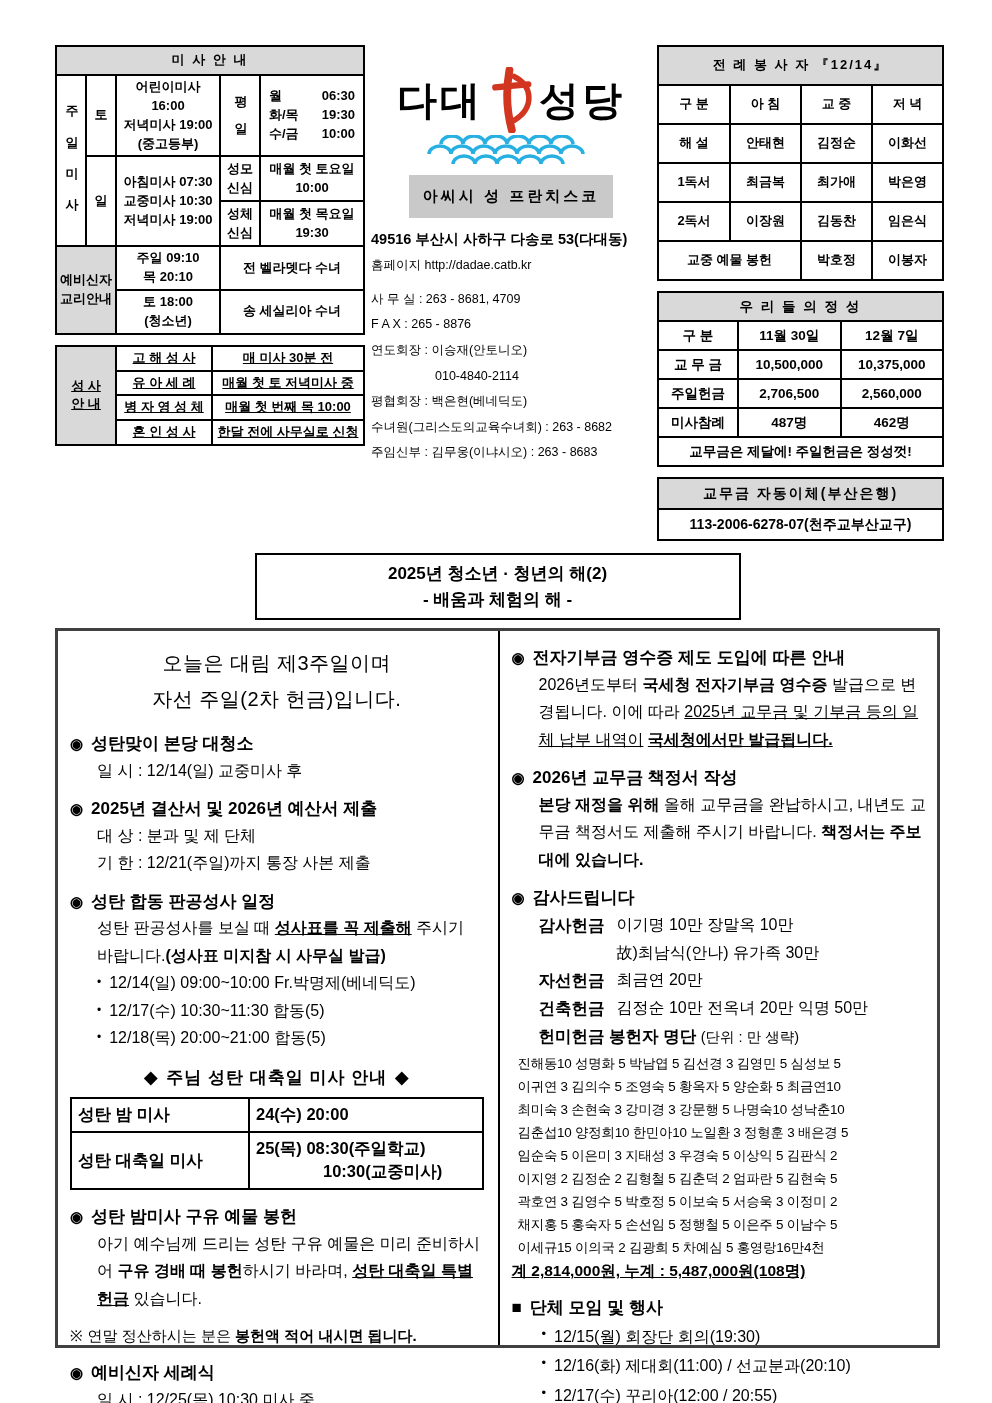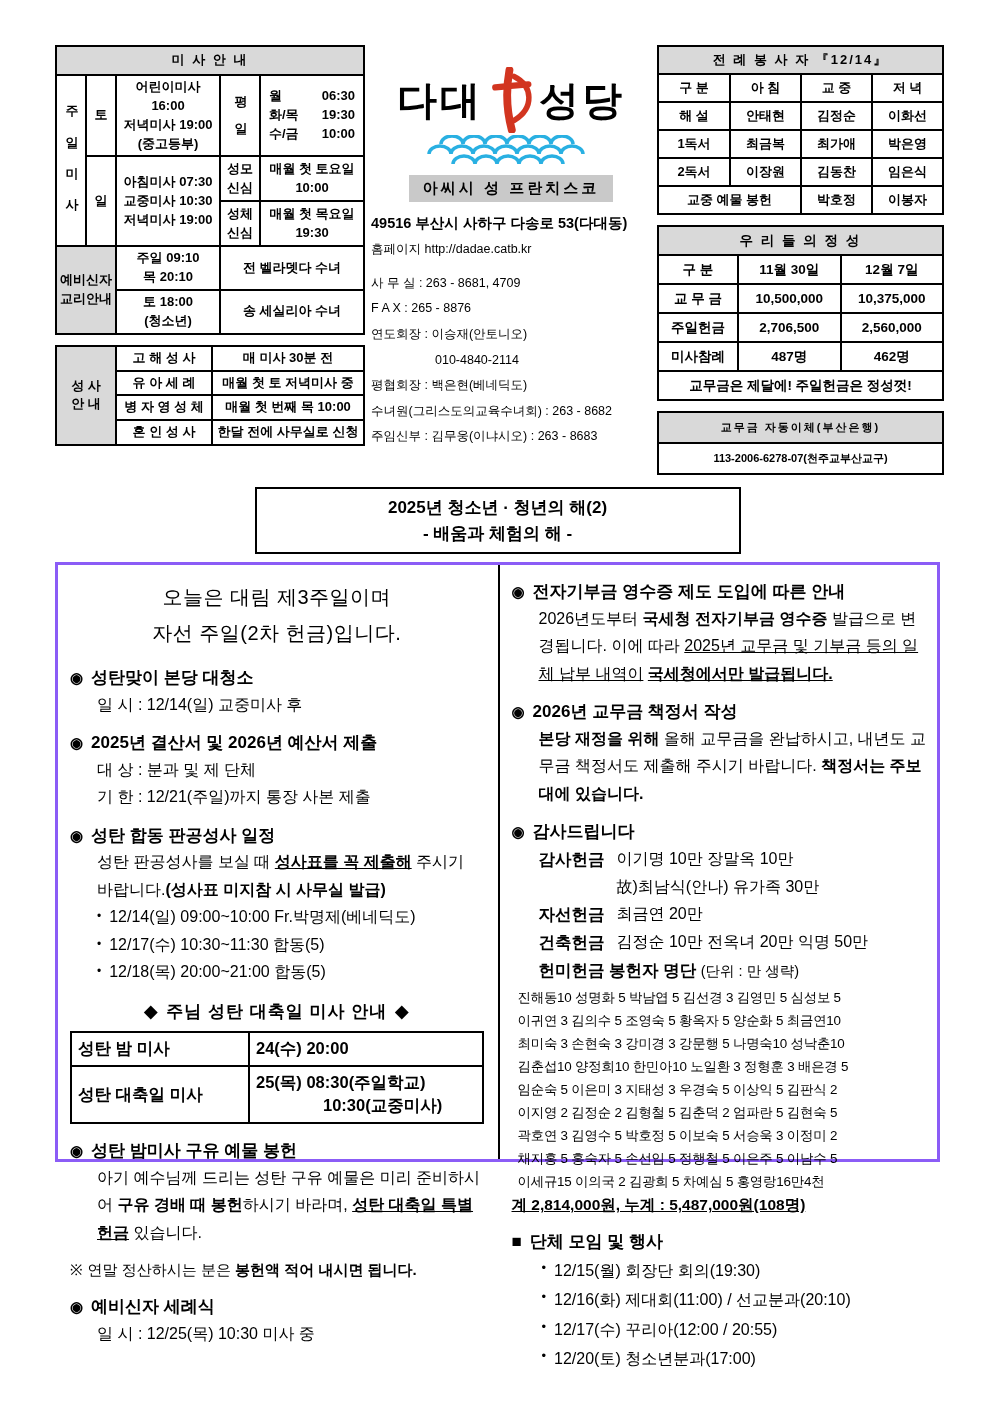--- a/index.html
+++ b/index.html
@@ -22,43 +22,43 @@
   .pre { white-space:pre-line; }
   .vtext { writing-mode:vertical-rl; text-orientation:upright; letter-spacing:18px; display:inline-block; }
   .vtext.sm { letter-spacing:14px; }
 
   table.mass { margin-bottom:10px; }
   table.mass tr.r-sat td { height:62px; }
   table.mass tr.r-dev td { height:45px; }
   table.mass tr.r-cat td { height:36px; }
   .wd-row { display:flex; justify-content:space-between; padding:0 5px; }
 
-  table.sac td { height:24px; }
+  table.sac td { height:24px;text-decoration:underline; }
 
   table.servers { margin-bottom:10px; }
-  table.servers td { height:28px; }
+  table.servers td { height:39px; }
   table.offer { margin-bottom:10px; }
   table.offer td { height:29px; font-size:13.5px; }
-  table.autopay td { height:31px; font-size:11px; }
+  table.autopay td { height:31px; font-size:14px; }
 
   
   .logo-row { display:flex; align-items:center; justify-content:center; gap:2px; margin-top:22px; }
   .logo-txt { font-size:40px; font-weight:700; letter-spacing:3px; }
   .waves { margin:2px auto 6px auto; display:block; }
-  .subtitle-bar { display:inline-block; background:#c9c9c9; font-size:15px; font-weight:700; letter-spacing:3px; padding:4px 14px; margin-bottom:12px; }
+  .subtitle-bar { display:inline-block; background:#c9c9c9; font-size:15px; font-weight:700; letter-spacing:3px; padding:12px 14px; margin-bottom:12px; }
   .addr { font-size:14.5px; font-weight:700; text-align:left; margin-bottom:4px; letter-spacing:0; }
   .office { text-align:left; font-size:12.5px; line-height:2.05; }
   .office .indent { padding-left:64px; }
   .office .gapline { margin-bottom:8px; }
 
   
   .banner { width:486px; margin:12px auto 8px auto; border:2px solid #000; text-align:center; font-size:17px; font-weight:700; padding:6px 4px; line-height:1.5; }
 
   
-  .main-box { margin-top:2px; border:3px solid #8b5cf6; height:600px; display:flex; }
+  .main-box { margin-top:2px; border:3px solid #404040; height:720px; display:flex; }
   .col { width:50%; padding:14px 14px 0 12px; }
   .colR { border-left:2px solid #000; padding:14px 6px 0 12px; }
 
   .intro { text-align:center; font-size:20px; line-height:1.8; margin-bottom:14px; letter-spacing:0.5px; }
   .sec { margin-bottom:12px; }
   .sec-title { font-size:17px; font-weight:700; line-height:1.5; }
   .sec-title .bullet { margin-right:8px; font-size:15px; }
   .sec-body { margin-left:27px; font-size:16px; line-height:1.72; }
   .b { font-weight:700; }
   .u { text-decoration:underline; }

